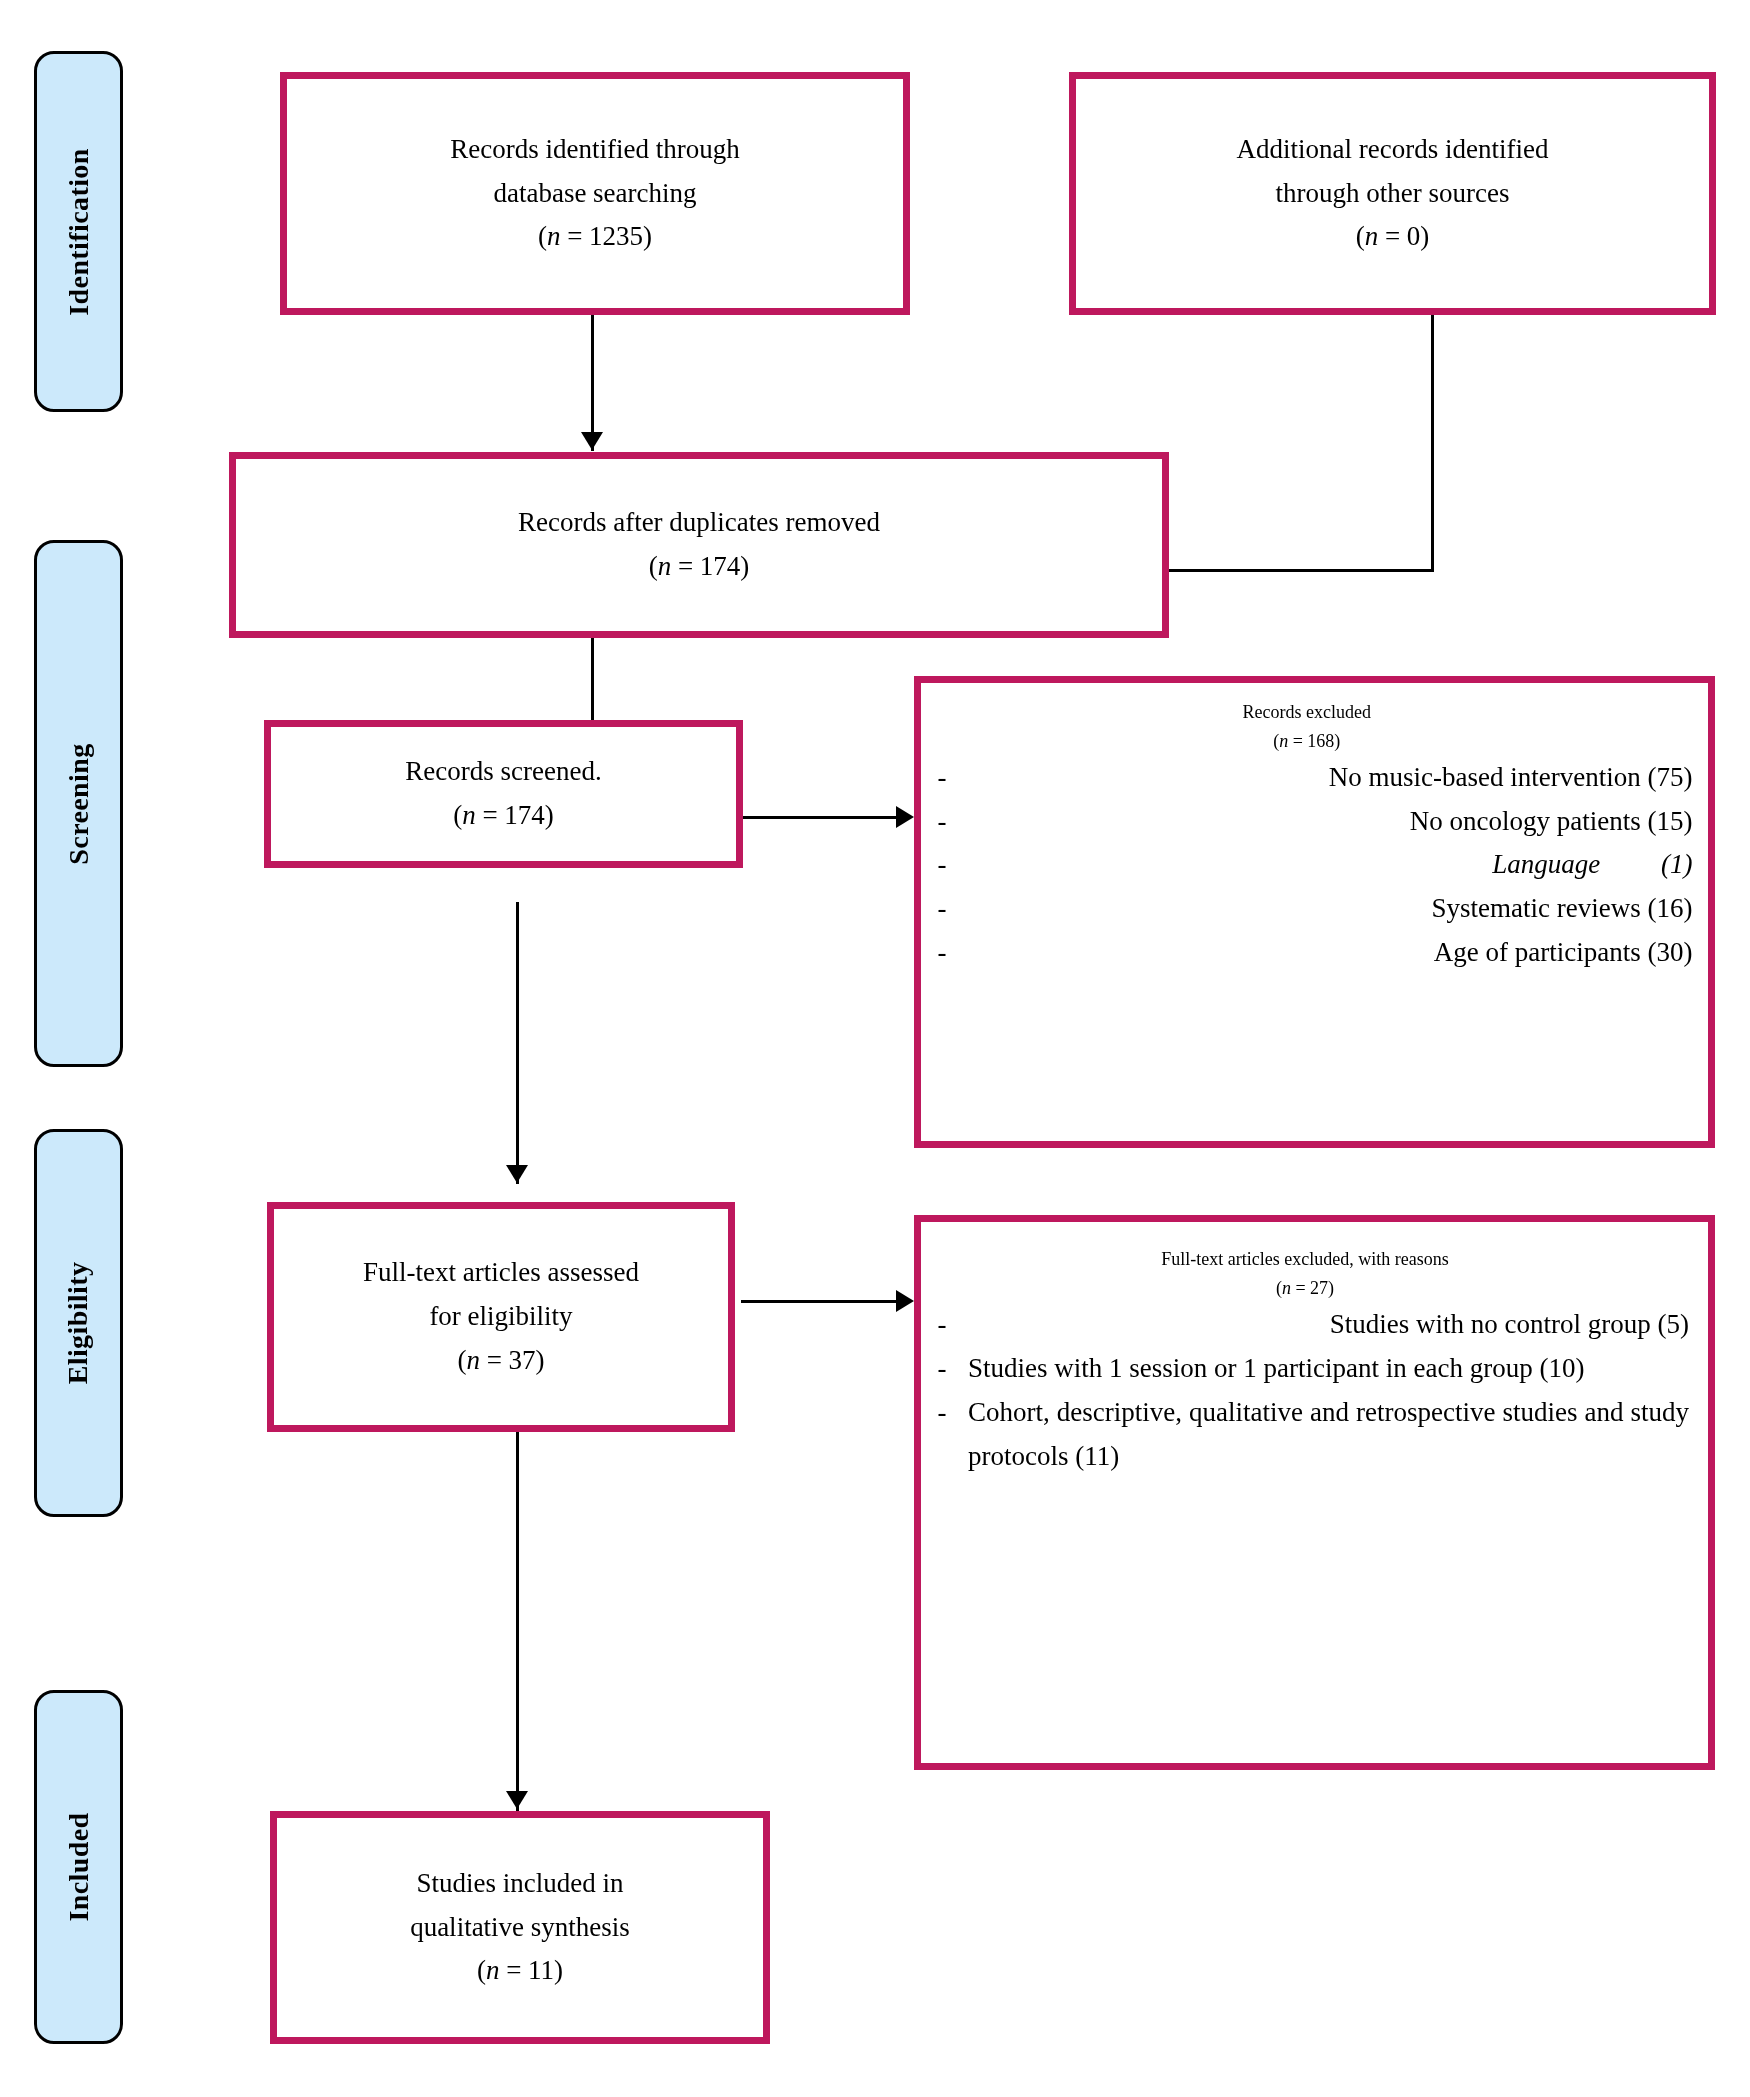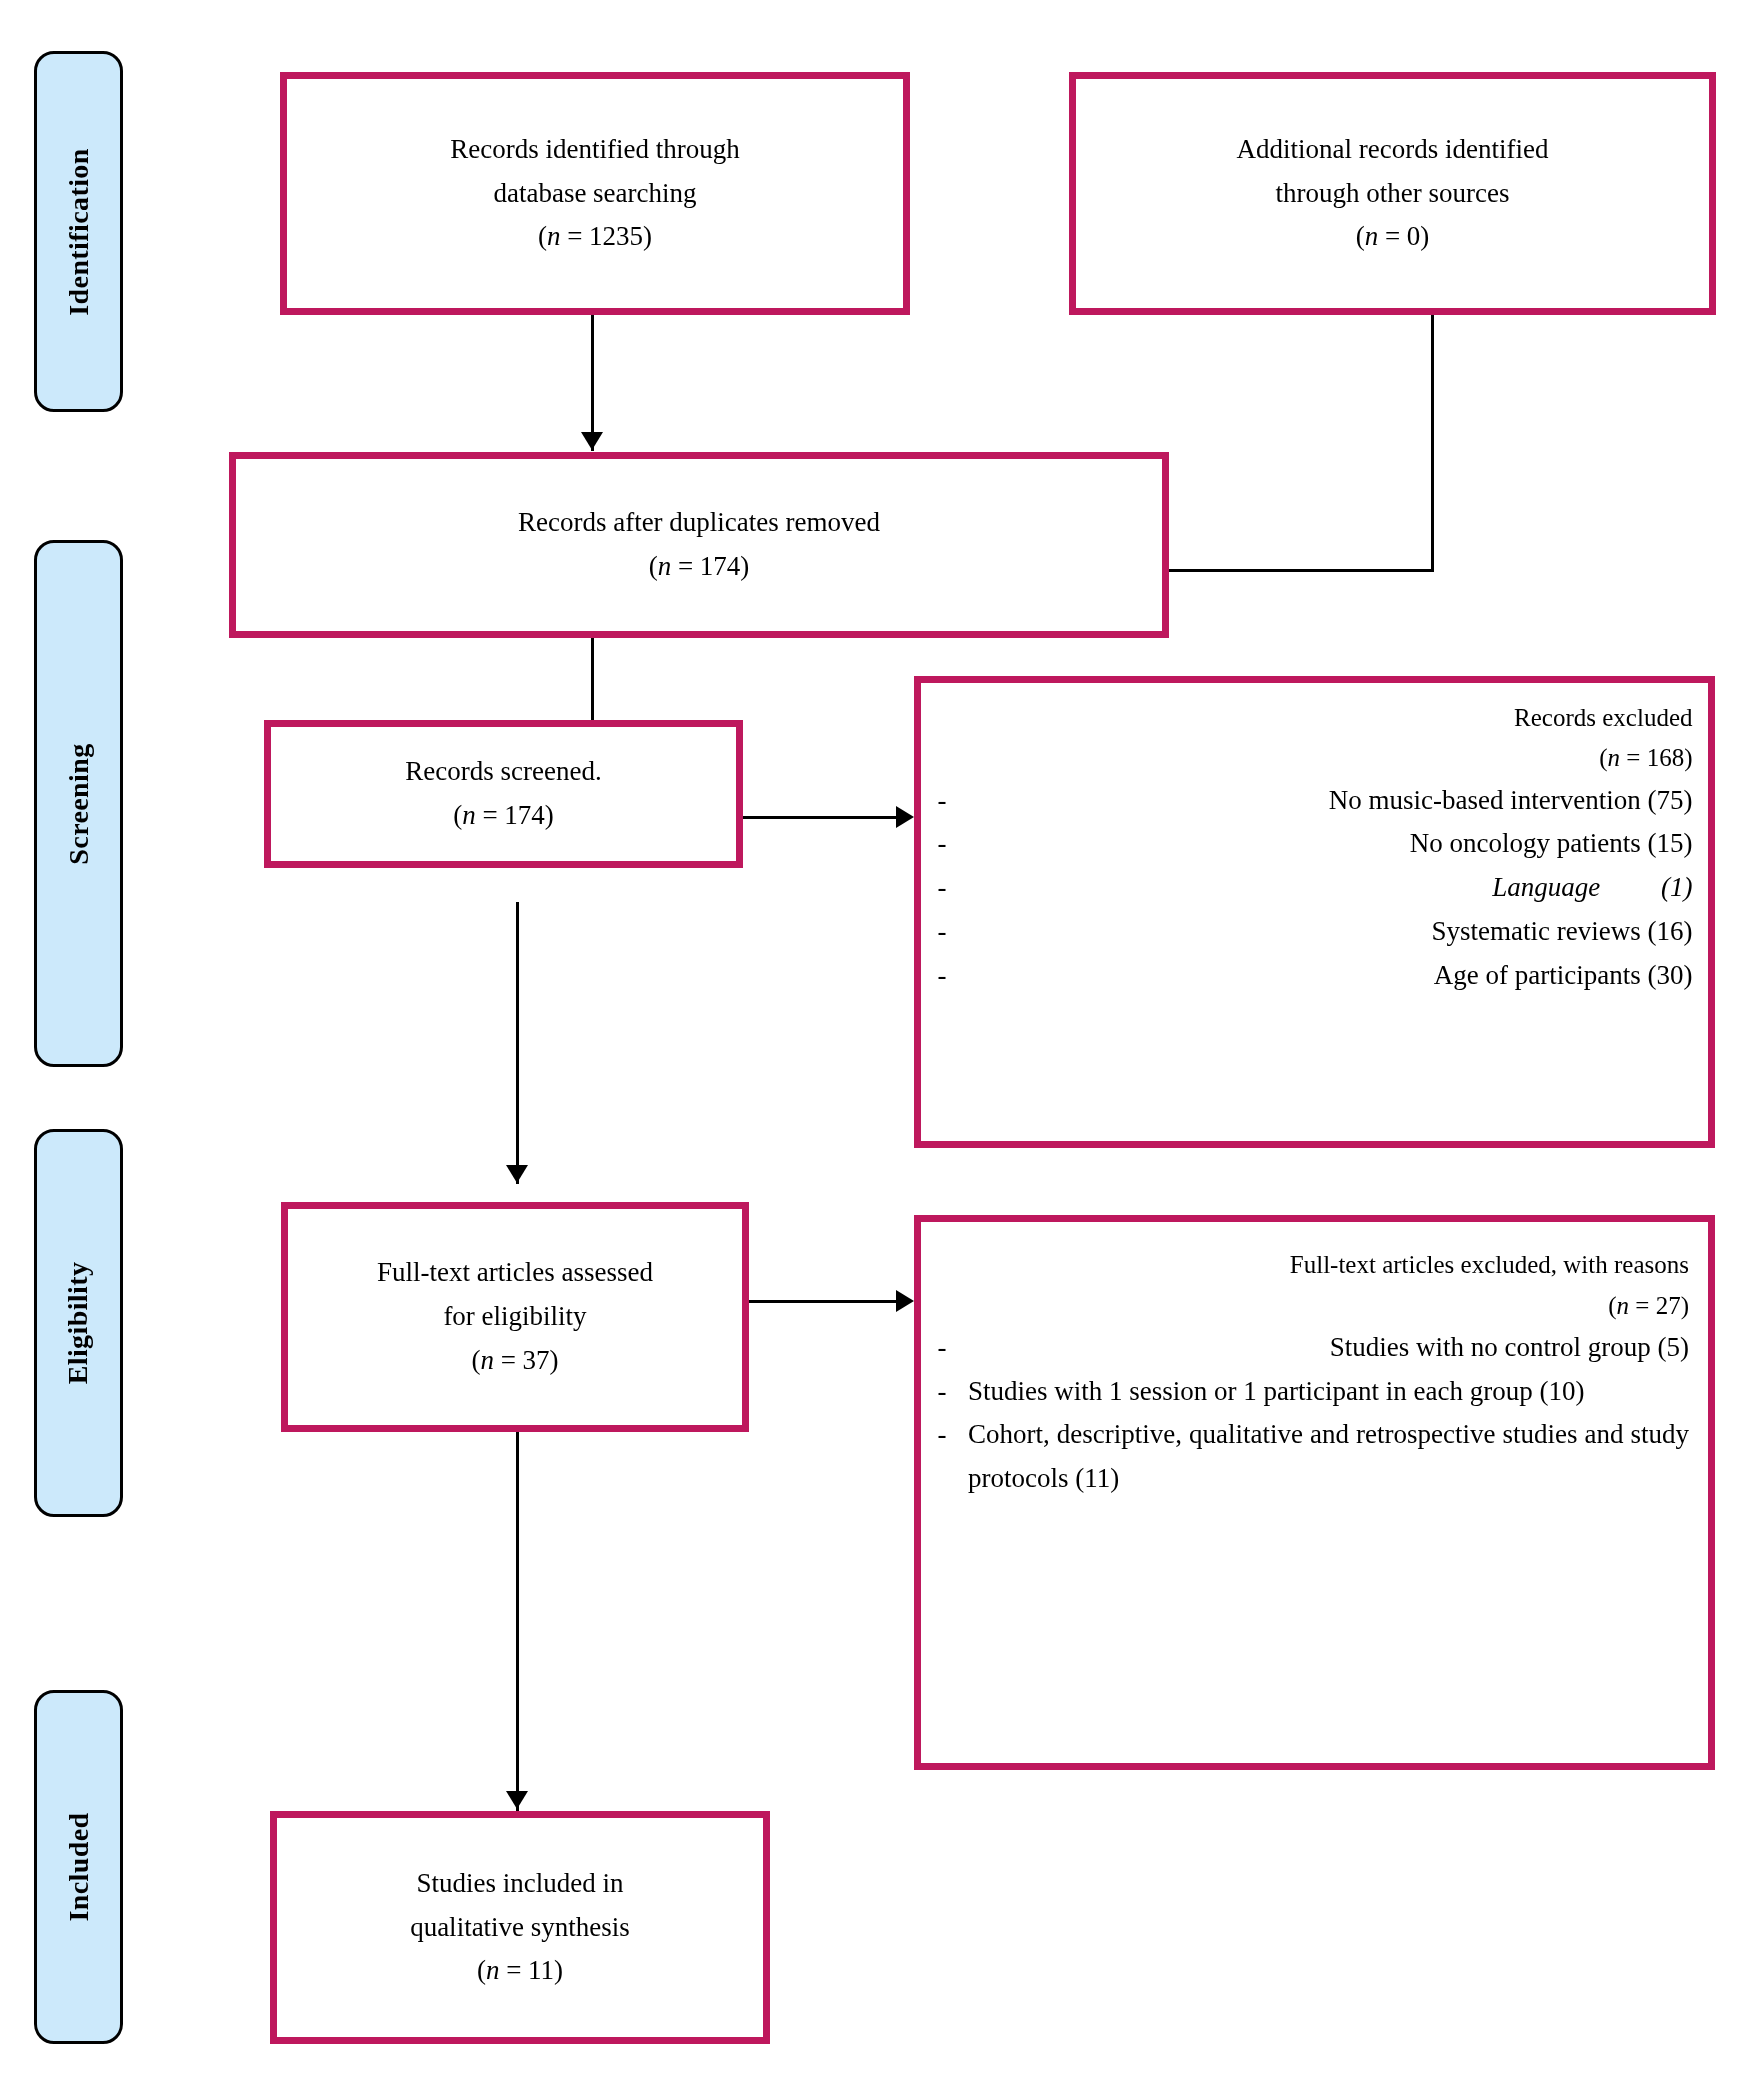--- a/index.html
+++ b/index.html
@@ -54,22 +54,22 @@
   .line {
     font-size: 27px;
     line-height: 1.62;
     white-space: nowrap;
   }
   .n-line { font-size: 27px; line-height: 1.62; white-space: nowrap; }
   .ital { font-style: italic; }
 
   
   .excl-head {
-    text-align: right;
-    font-size: 25px;
+    text-align: center;
+    font-size: 18px;
     line-height: 1.62;
     white-space: nowrap;
   }
   .excl-list {
     margin: 0;
     padding: 0;
     list-style: none;
   }
   .excl-item {
     display: flex;
@@ -207,21 +207,21 @@
         <span class="excl-dash">-</span>
         <span class="excl-text nowrapline">Systematic reviews (16)</span>
       </li>
       <li class="excl-item">
         <span class="excl-dash">-</span>
         <span class="excl-text nowrapline">Age of participants (30)</span>
       </li>
     </ul>
   </div>
 
-  <div class="box box-center" style="left:281px; top:1202px; width:468px; height:230px;">
+  <div class="box box-center" style="left:267px; top:1202px; width:468px; height:230px;">
     <div class="line">Full-text articles assessed</div>
     <div class="line">for eligibility</div>
     <div class="n-line"><span>(</span><span class="ital">n</span><span> = 37)</span></div>
   </div>
 
   <div class="box" style="left:914px; top:1215px; width:801px; height:555px; padding:23px 19px 0 0;">
     <div class="excl-head">Full-text articles excluded, with reasons</div>
     <div class="excl-head"><span>(</span><span class="ital">n</span><span> = 27)</span></div>
 
     <ul class="excl-list">

